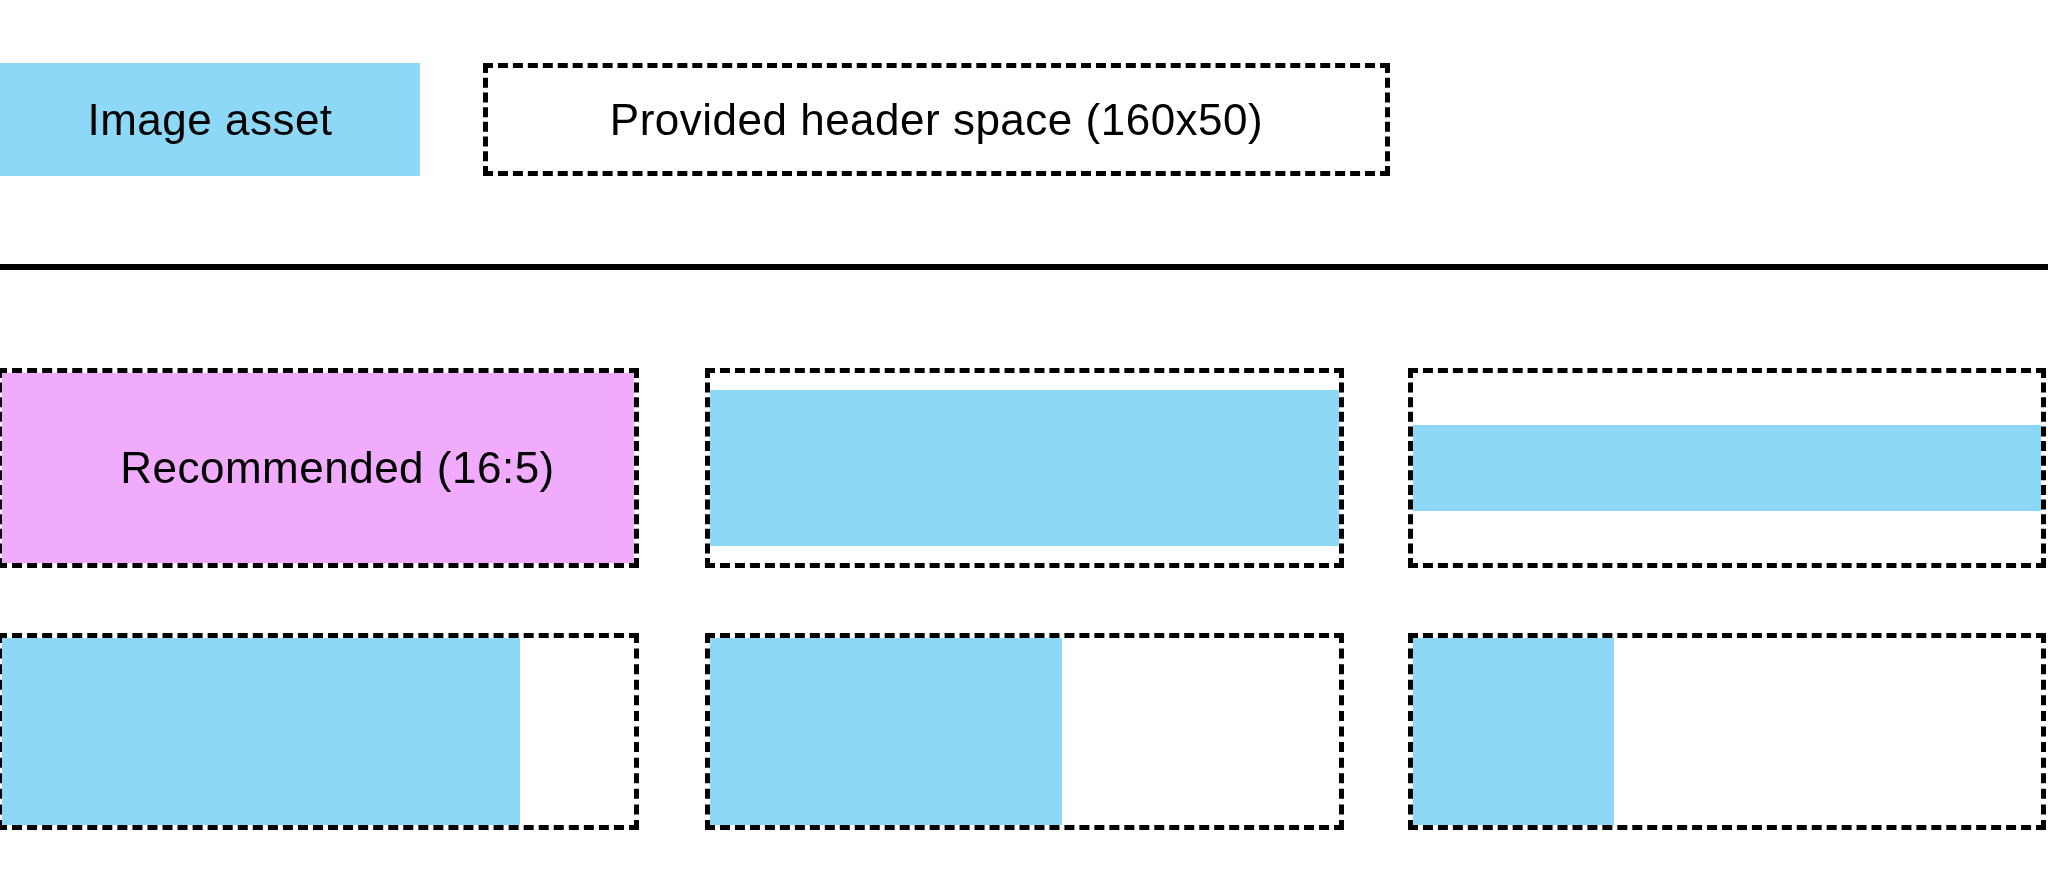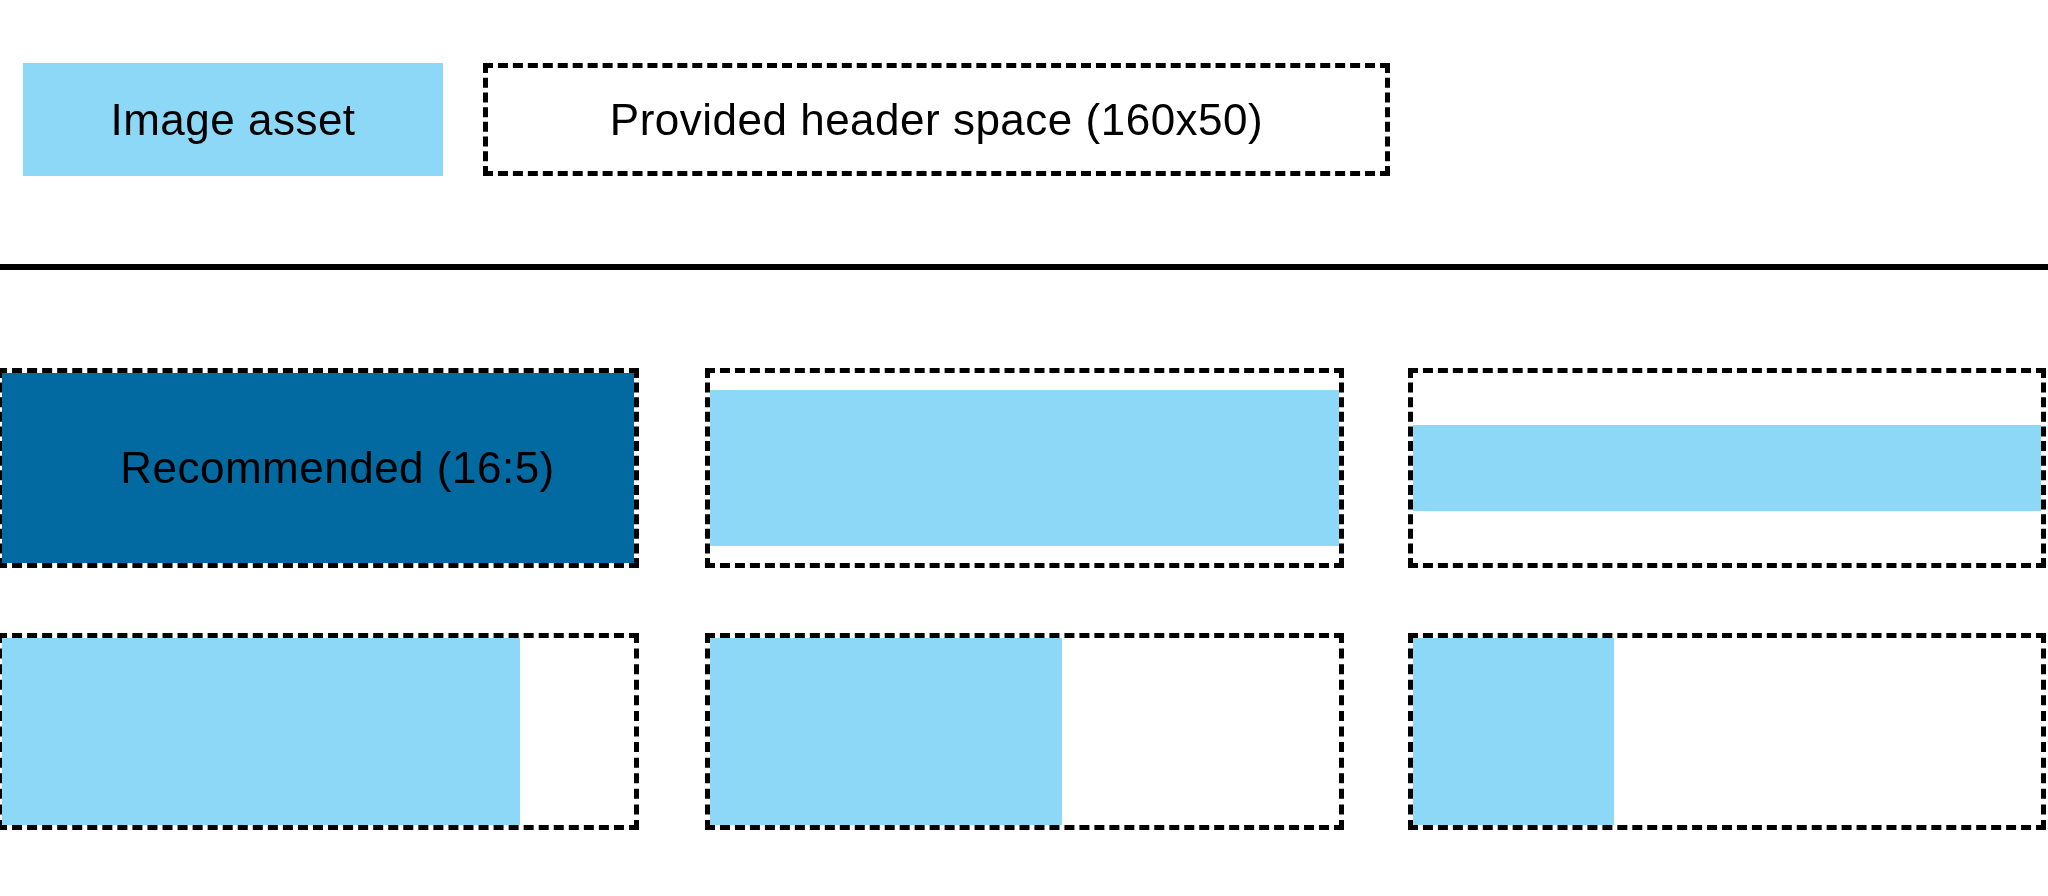--- a/index.html
+++ b/index.html
@@ -12,21 +12,21 @@
     height: 896px;
     position: relative;
     font-family: "Liberation Sans", "DejaVu Sans", sans-serif;
     color: #000000;
     overflow: hidden;
   }
 
   
   .legend-asset {
     left: 0; top: 63; width: 420; height: 113;
-    display: flex; align-items: center; justify-content: center; margin-left: 23px;
+    display: flex; align-items: center; justify-content: center;
   }
   .legend-header-space {
     left: 483px; top: 63px; width: 907px; height: 113px;
     border: 5px dashed #000000;
     display: flex; align-items: center; justify-content: center;
     background: #ffffff;
   }
   .label-text {
     font-size: 44px;
     line-height: 1;
@@ -73,21 +73,21 @@
     <span class="label-text">Image asset</span>
   </div>
 
   <div class="legend-header-space">
     <span class="label-text">Provided header space (160x50)</span>
   </div>
 
   <div class="divider"></div>
 
   <div class="example-box fit-width pos-r1c1">
-    <div class="asset-fill" style="background-color: #0369a1; width: 100%; height: 100%; padding-left: 39px;">
+    <div class="asset-fill" style="background-color: #f0abfc; width: 100%; height: 100%; padding-left: 39px;">
       <span class="label-text">Recommended (16:5)</span>
     </div>
   </div>
 
   <div class="example-box fit-width pos-r1c2">
     <div class="asset-fill" style="background-color: rgb(141, 216, 247); width: 100%; height: 82%;"></div>
   </div>
 
   <div class="example-box fit-width pos-r1c3">
     <div class="asset-fill" style="background-color: rgb(141, 216, 247); width: 100%; height: 45%;"></div>

